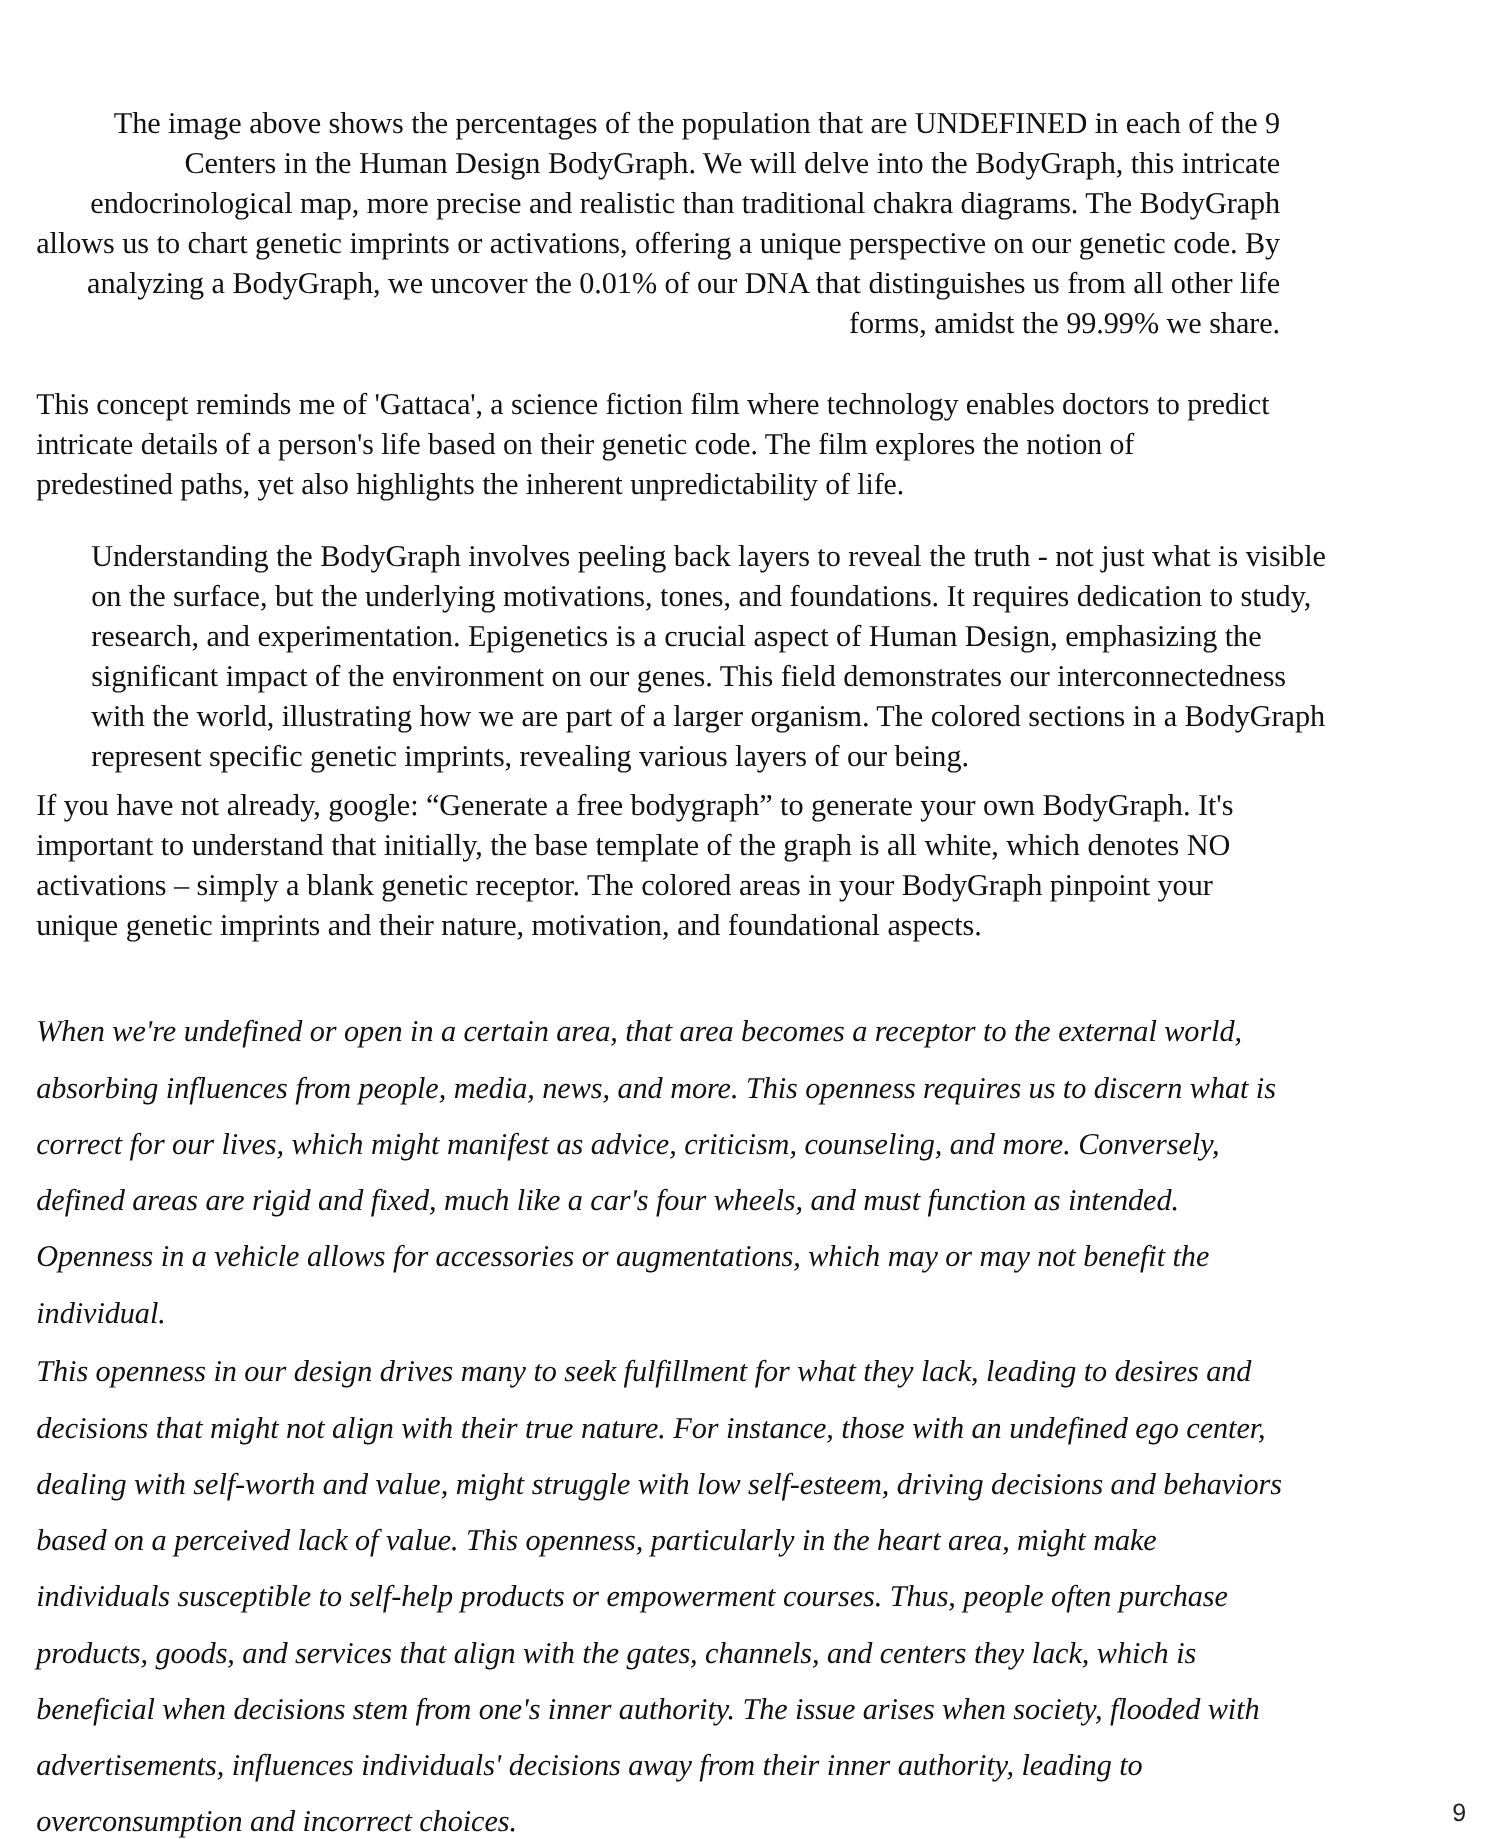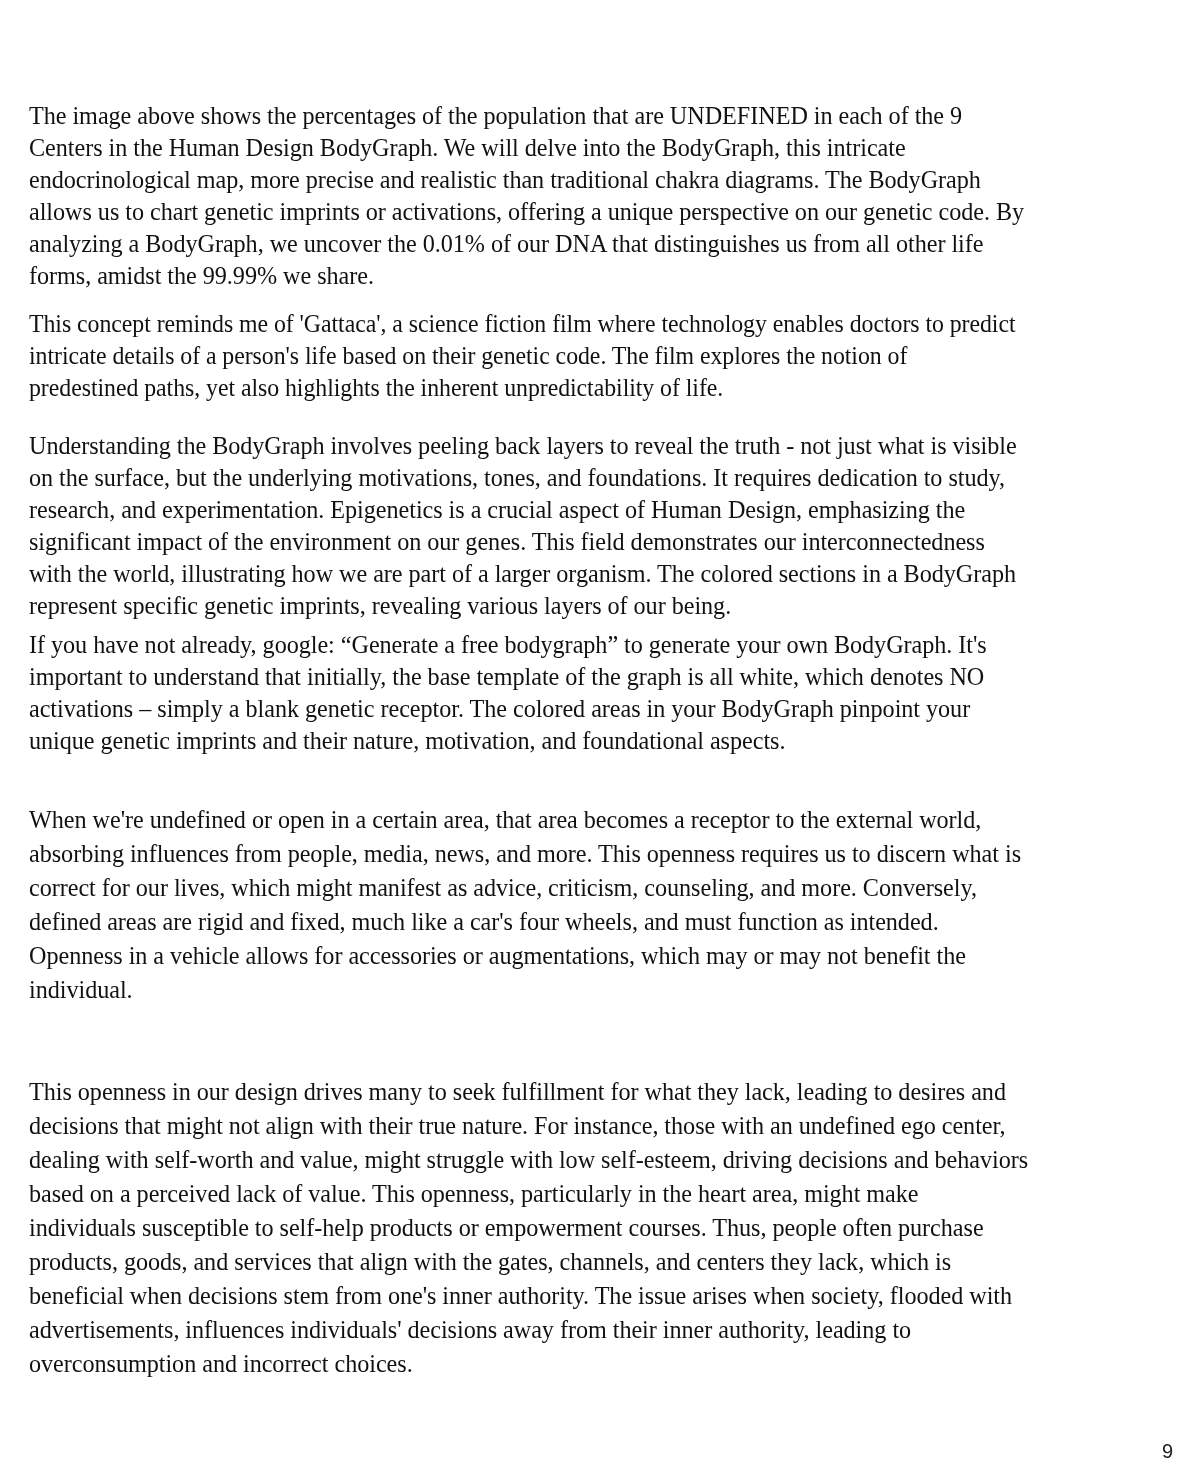--- a/index.html
+++ b/index.html
@@ -23,24 +23,24 @@
     }
     .para {
       position: absolute;
       left: 0;
       margin: 0;
       font-size: 24.2px;
       white-space: pre-line;
       letter-spacing: -0.05px;
     }
     .tight { line-height: 32px; }
-    .loose { line-height: 34px; }
-    #p1 { top: 100px; }
+    .loose { line-height: 45px; font-style: italic; }
+    #p1 { top: 83px; text-align: right; }
     #p2 { top: 308px; transform: scaleX(0.985); transform-origin: left top; }
-    #p3 { top: 430px; }
+    #p3 { top: 430px; margin-left: 44px; }
     #p4 { top: 629px; }
     #p5 { top: 803px; }
     #p6 { top: 1049px; margin-top: 26px; }
     .page-number {
       position: absolute;
       right: 27px;
       top: 1440px;
       font-family: "Liberation Sans", "DejaVu Sans", sans-serif;
       font-size: 20px;
       color: #222222;

